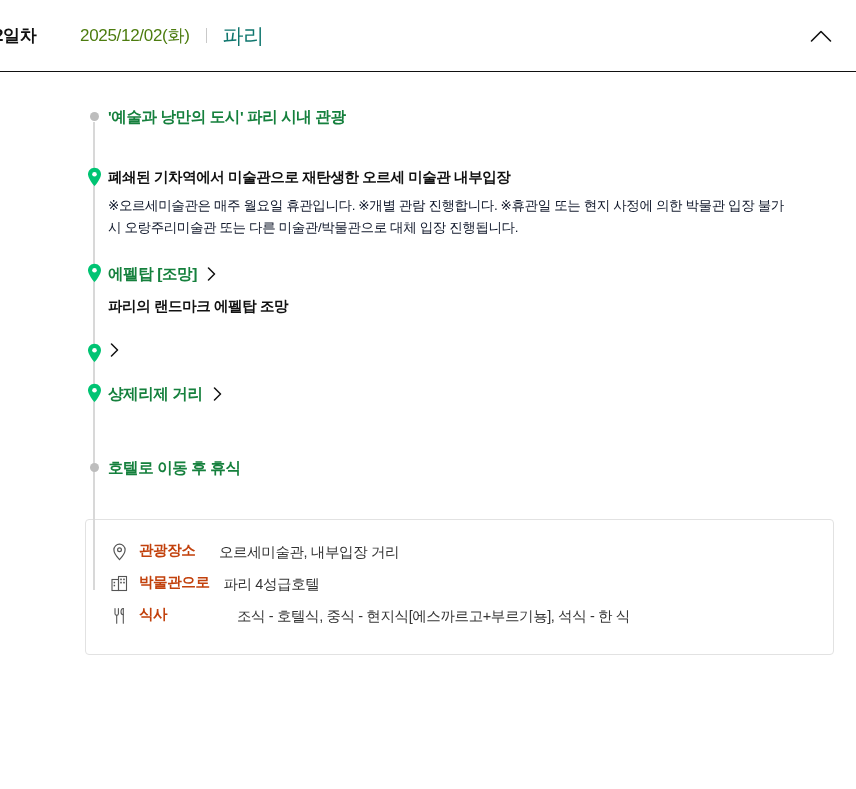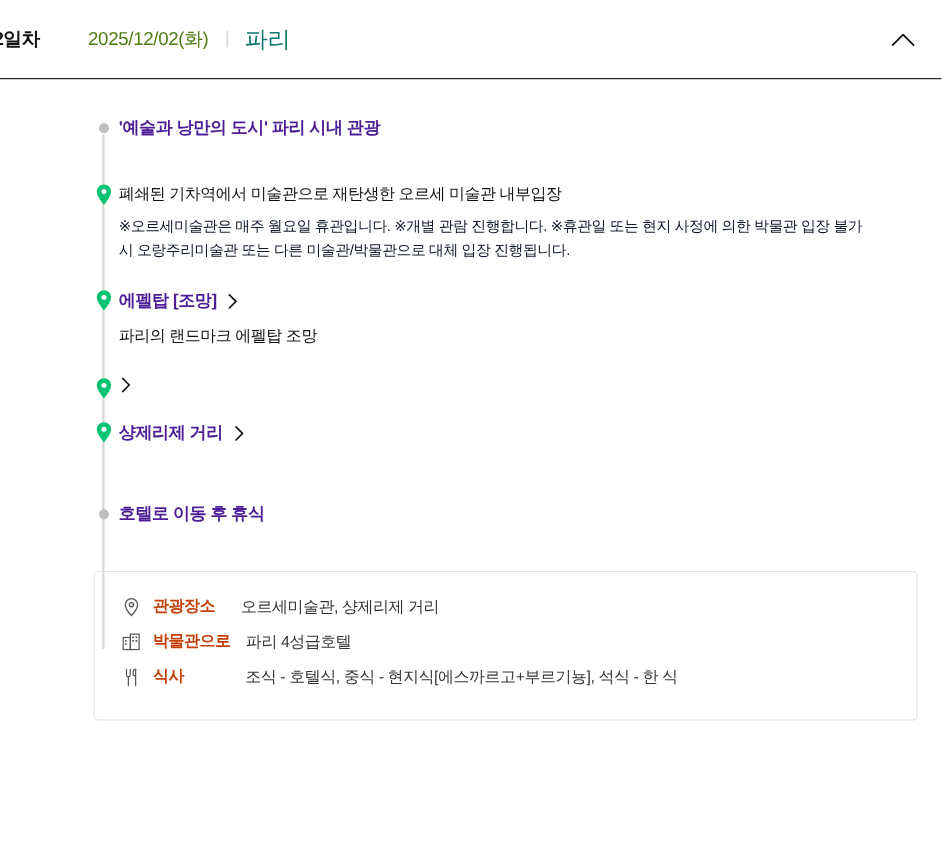--- a/index.html
+++ b/index.html
@@ -95,36 +95,36 @@
     height: 9px;
     border-radius: 50%;
     background: #bdbdbd;
     margin-top: 6px;
   }
   .pin svg { display: block; }
 
   .tl-title {
     font-size: 15.5px;
     font-weight: bold;
-    color: #4c1d95;
+    color: #15803d;
     letter-spacing: -0.4px;
     line-height: 22px;
     display: flex;
     align-items: center;
     gap: 8px;
   }
   .tl-title .arrow {
     display: inline-flex;
     align-items: center;
     margin-left: 2px;
     cursor: pointer;
   }
   .tl-sub {
     font-size: 14.5px;
-    font-weight: normal;
+    font-weight: bold;
     color: #111111;
     letter-spacing: -0.4px;
     margin-top: 11px;
     line-height: 21px;
   }
   .tl-note {
     font-size: 13.5px;
     color: #0f172a;
     letter-spacing: -0.4px;
     line-height: 22px;
@@ -165,21 +165,21 @@
     margin-left: 9px;
     min-width: 66px;
   }
   .sum-value {
     font-size: 14.5px;
     color: #333333;
     letter-spacing: -0.4px;
     margin-left: 14px;
     line-height: 22px;
   }
-  .sum-value.wide { margin-left: 18px; }
+  .sum-value.wide { margin-left: 32px; }
 </style>
 </head>
 <body>
 
 <div class="day-header">
   <div class="day-label">2일차</div>
   <div class="day-date">2025/12/02(화)</div>
   <div class="divider-vert"></div>
   <div class="day-city">파리</div>
   <div class="chevron-up">
@@ -289,21 +289,21 @@
 <div class="summary">
 
   <div class="sum-row">
     <div class="sum-icon">
       <svg width="15" height="18" viewBox="0 0 15 18" fill="none" aria-hidden="true">
         <path d="M7.5 1.2c-3.1 0-5.6 2.5-5.6 5.6 0 4.1 5.6 9.8 5.6 9.8s5.6-5.7 5.6-9.8c0-3.1-2.5-5.6-5.6-5.6z" stroke="#555555" stroke-width="1.2" fill="none"></path>
         <circle cx="7.5" cy="6.7" r="1.9" stroke="#555555" stroke-width="1.2" fill="none"></circle>
       </svg>
     </div>
     <div class="sum-label">관광장소</div>
-    <div class="sum-value">오르세미술관, 샹제리제 거리</div>
+    <div class="sum-value">오르세미술관, 내부입장 거리</div>
   </div>
 
   <div class="sum-row">
     <div class="sum-icon">
       <svg width="17" height="17" viewBox="0 0 17 17" fill="none" aria-hidden="true">
         <rect x="1" y="4.5" width="6.5" height="11" stroke="#555555" stroke-width="1.1" fill="none"></rect>
         <rect x="7.5" y="1.5" width="8" height="14" stroke="#555555" stroke-width="1.1" fill="none"></rect>
         <rect x="9.2" y="3.6" width="1.6" height="1.6" fill="#555555"></rect>
         <rect x="12.2" y="3.6" width="1.6" height="1.6" fill="#555555"></rect>
         <rect x="9.2" y="6.8" width="1.6" height="1.6" fill="#555555"></rect>

